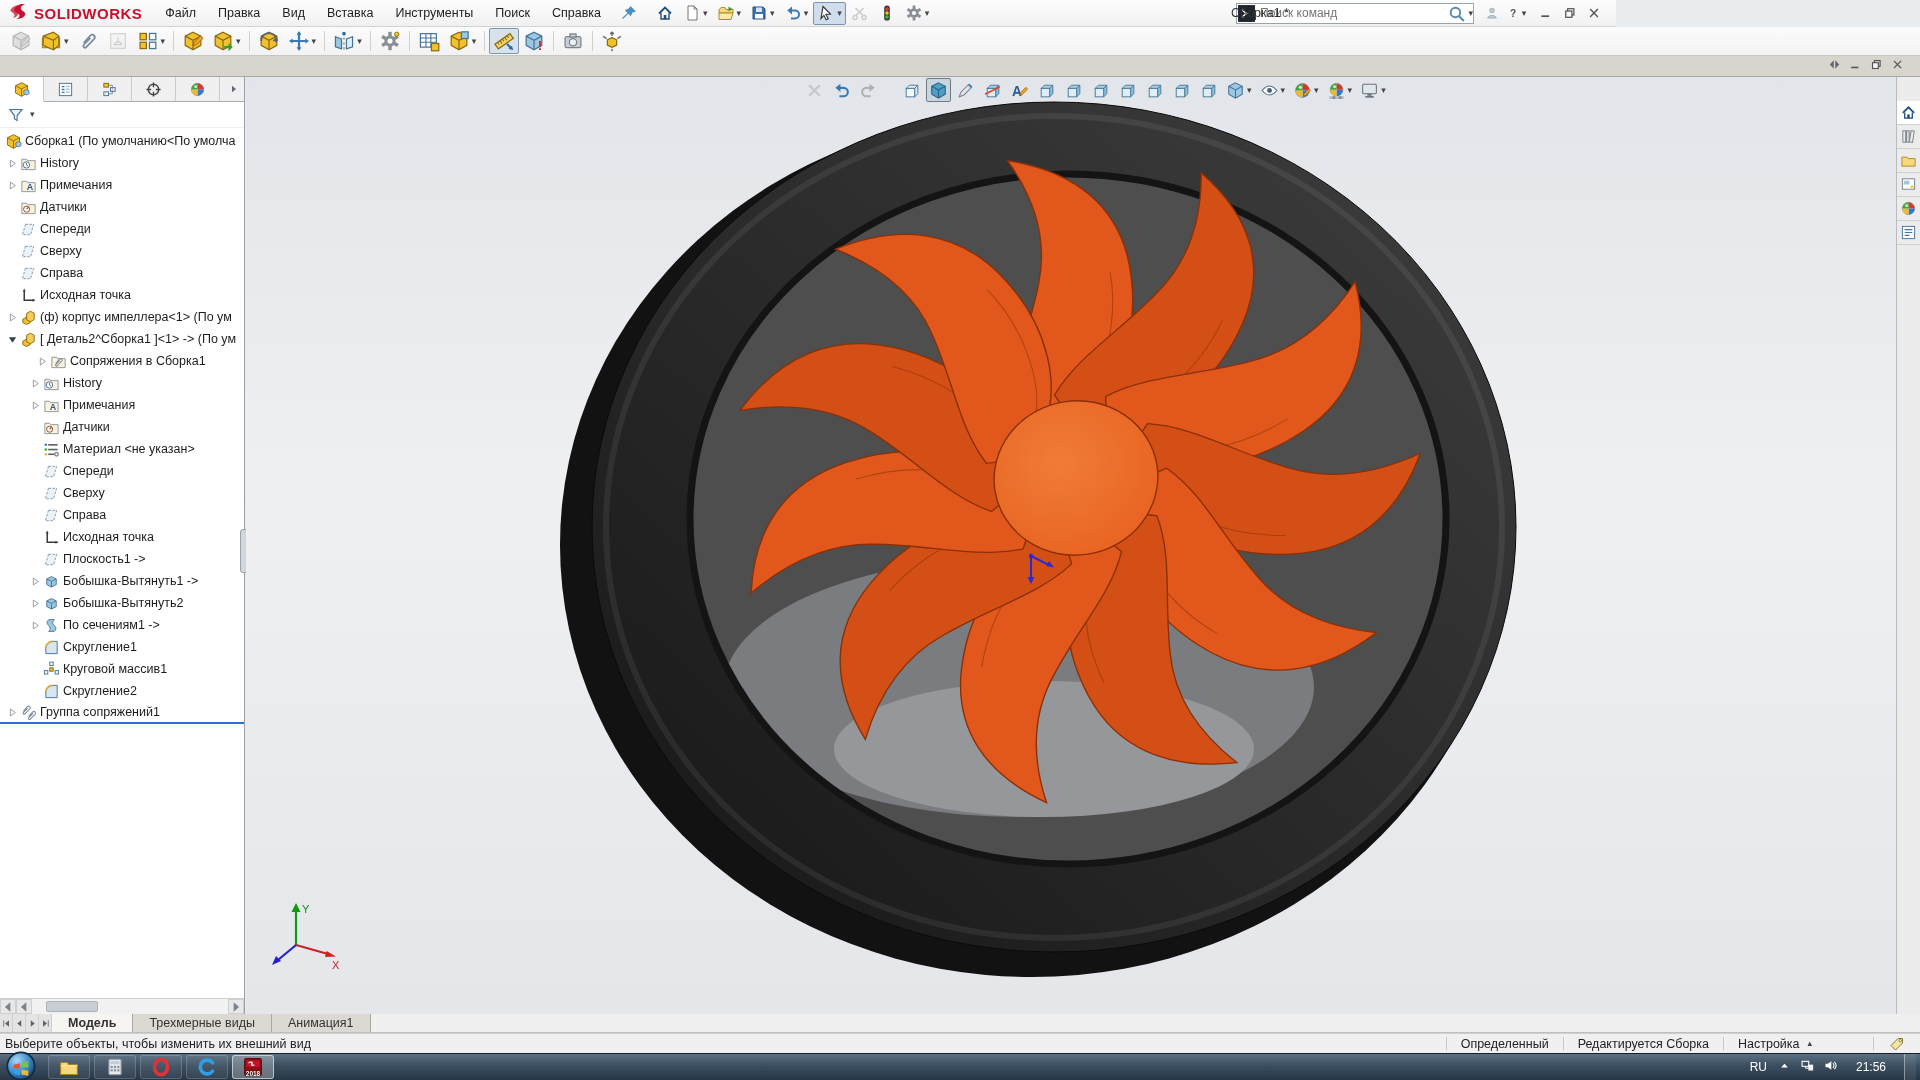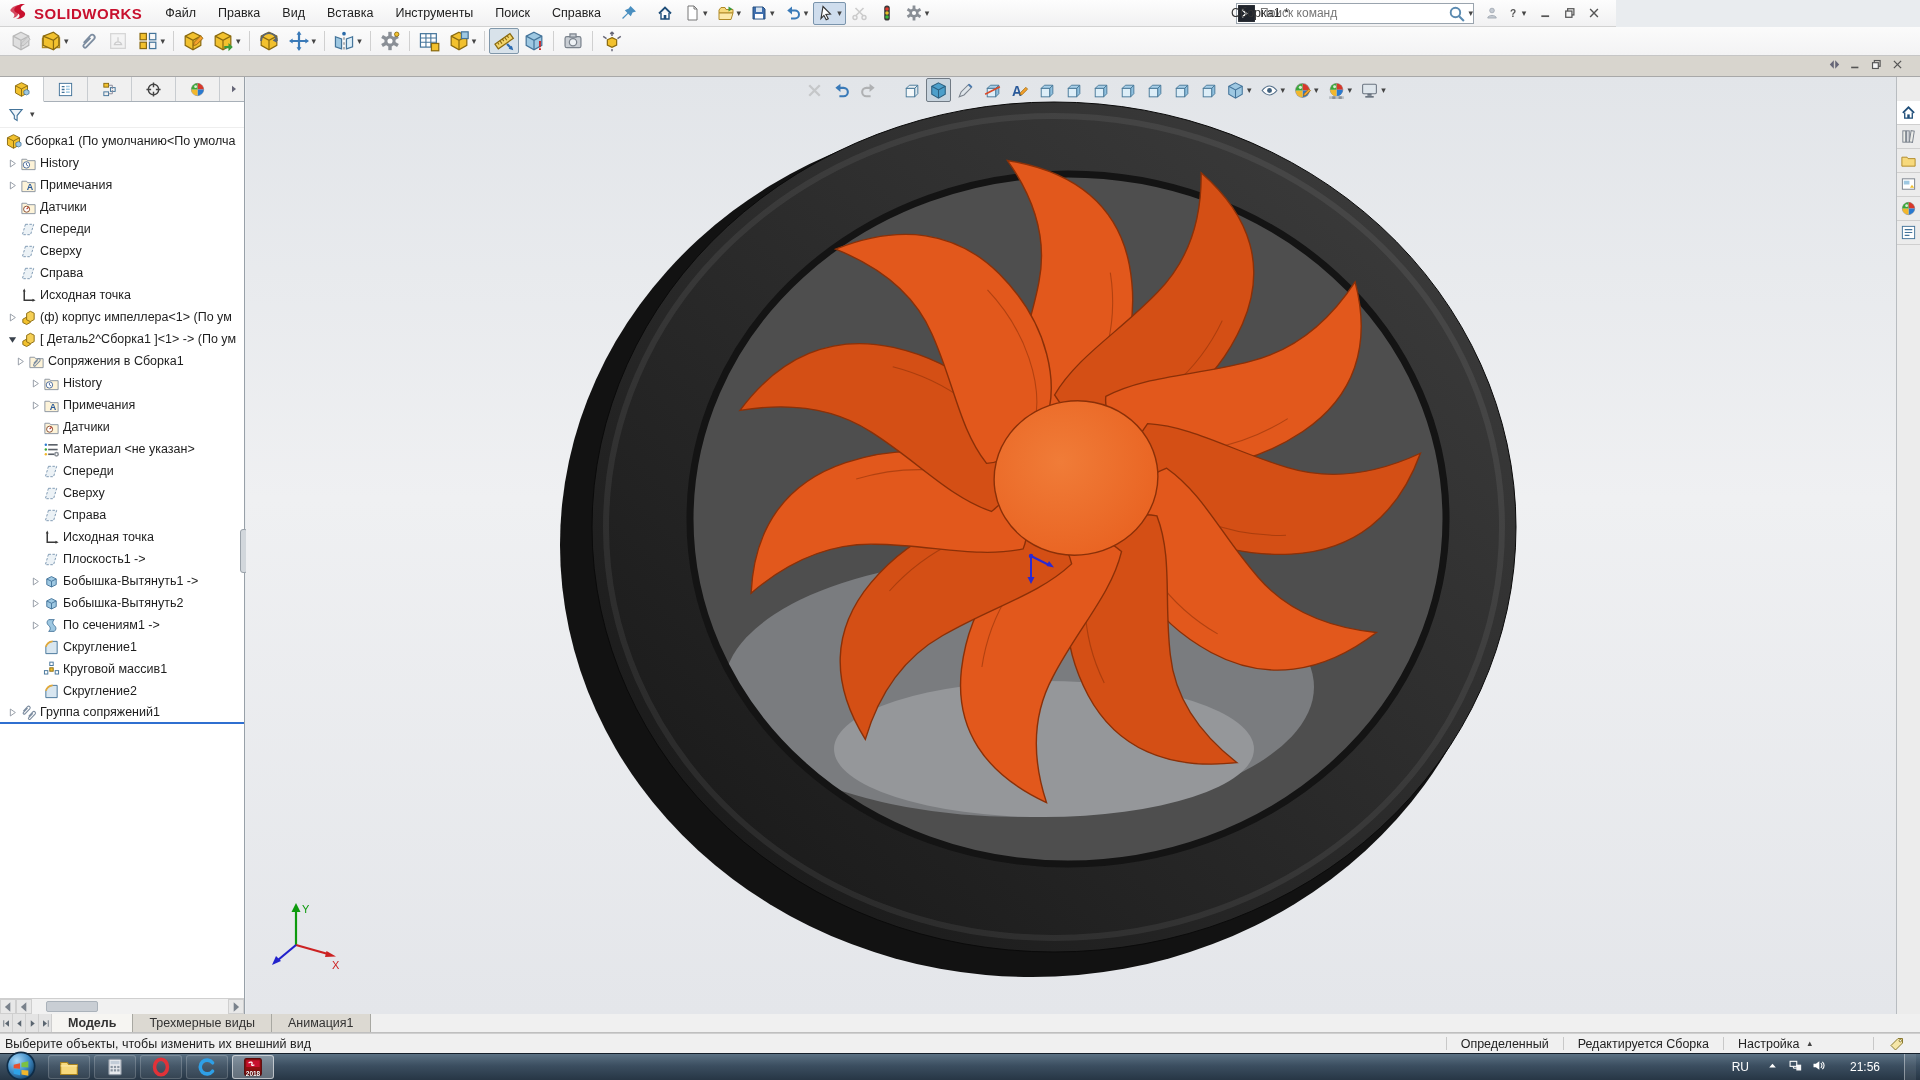--- a/index.html
+++ b/index.html
@@ -100,21 +100,21 @@
   #taskbar{position:absolute;left:0;top:1053px;width:1920px;height:27px;
            background:linear-gradient(#5b7183,#3b4e60 45%,#273645);border-top:1px solid #16202b;
            display:flex;align-items:center;color:#fff;}
   #startorb{width:30px;height:30px;margin:0 10px 0 6px;position:relative;top:-1px;}
   .appbtn{width:42px;height:24px;margin:0 2px;display:flex;align-items:center;justify-content:center;
           border:1px solid rgba(255,255,255,.18);border-radius:3px;background:rgba(255,255,255,.06);position:relative;}
   .appbtn .ic{width:20px;height:20px;}
   .appbtn.active{background:rgba(255,255,255,.28);border-color:rgba(255,255,255,.55);}
   .appbtn .badge{position:absolute;bottom:1px;left:0;right:0;text-align:center;font-size:6.5px;font-weight:bold;color:#fff;
                  text-shadow:0 0 2px #000;pointer-events:none;}
-  #tray{margin-left:auto;display:flex;align-items:center;gap:16px;padding-right:4px;font-size:12px;}
+  #tray{margin-left:auto;display:flex;align-items:center;gap:10px;padding-right:4px;font-size:12px;}
   #tray .ic{width:15px;height:15px;}
   #clock{width:46px;text-align:center;}
   #showdesk{width:12px;height:27px;border-left:1px solid rgba(255,255,255,.4);background:rgba(255,255,255,.08);}
 </style>
 </head>
 <body>
 
 <div id="app">
 
   <header id="titlebar">
@@ -675,21 +675,21 @@
               </svg>
             </span>
             <span class="ic">
               <svg viewBox="0 0 18 18">
                 <path d="M3 10.8l4-2.2 4 2v3.6l-4 2.2-4-2z" fill="#f2c12e" stroke="#8a6a10"></path>
                 <path d="M7 4.6l4-2.2 4 2v6.8l-4 2.2-4-2z" fill="#f5cf55" stroke="#8a6a10"></path>
               </svg>
             </span>
             <span class="tlabel">[ Деталь2^Сборка1 ]&lt;1&gt; -&gt; (По ум</span>
           </div>
-          <div class="trow" style="padding-left:14px">
+          <div class="trow" style="padding-left:36px">
             <span class="exp">
               <svg viewBox="0 0 18 18">
                 <path d="M6 4.2l7 4.8-7 4.8z" fill="#fff" stroke="#8a929c" stroke-width="1.2"></path>
               </svg>
             </span>
             <span class="ic">
               <svg viewBox="0 0 18 18">
                 <path d="M2 4.5h5l1 1.5h8v9.5H2z" fill="#fdf3d8" stroke="#8a94a0" stroke-width="1"></path>
                 <g transform="translate(2,3) scale(.75)">
                   <path d="M5.5 10.5 11 4.5c1.8-2 4.8.8 2.9 2.9L7.6 14c-1.3 1.3-3.3-.6-2-2L11 6.5" fill="none" stroke="#7d8da0" stroke-width="1.5"></path>

